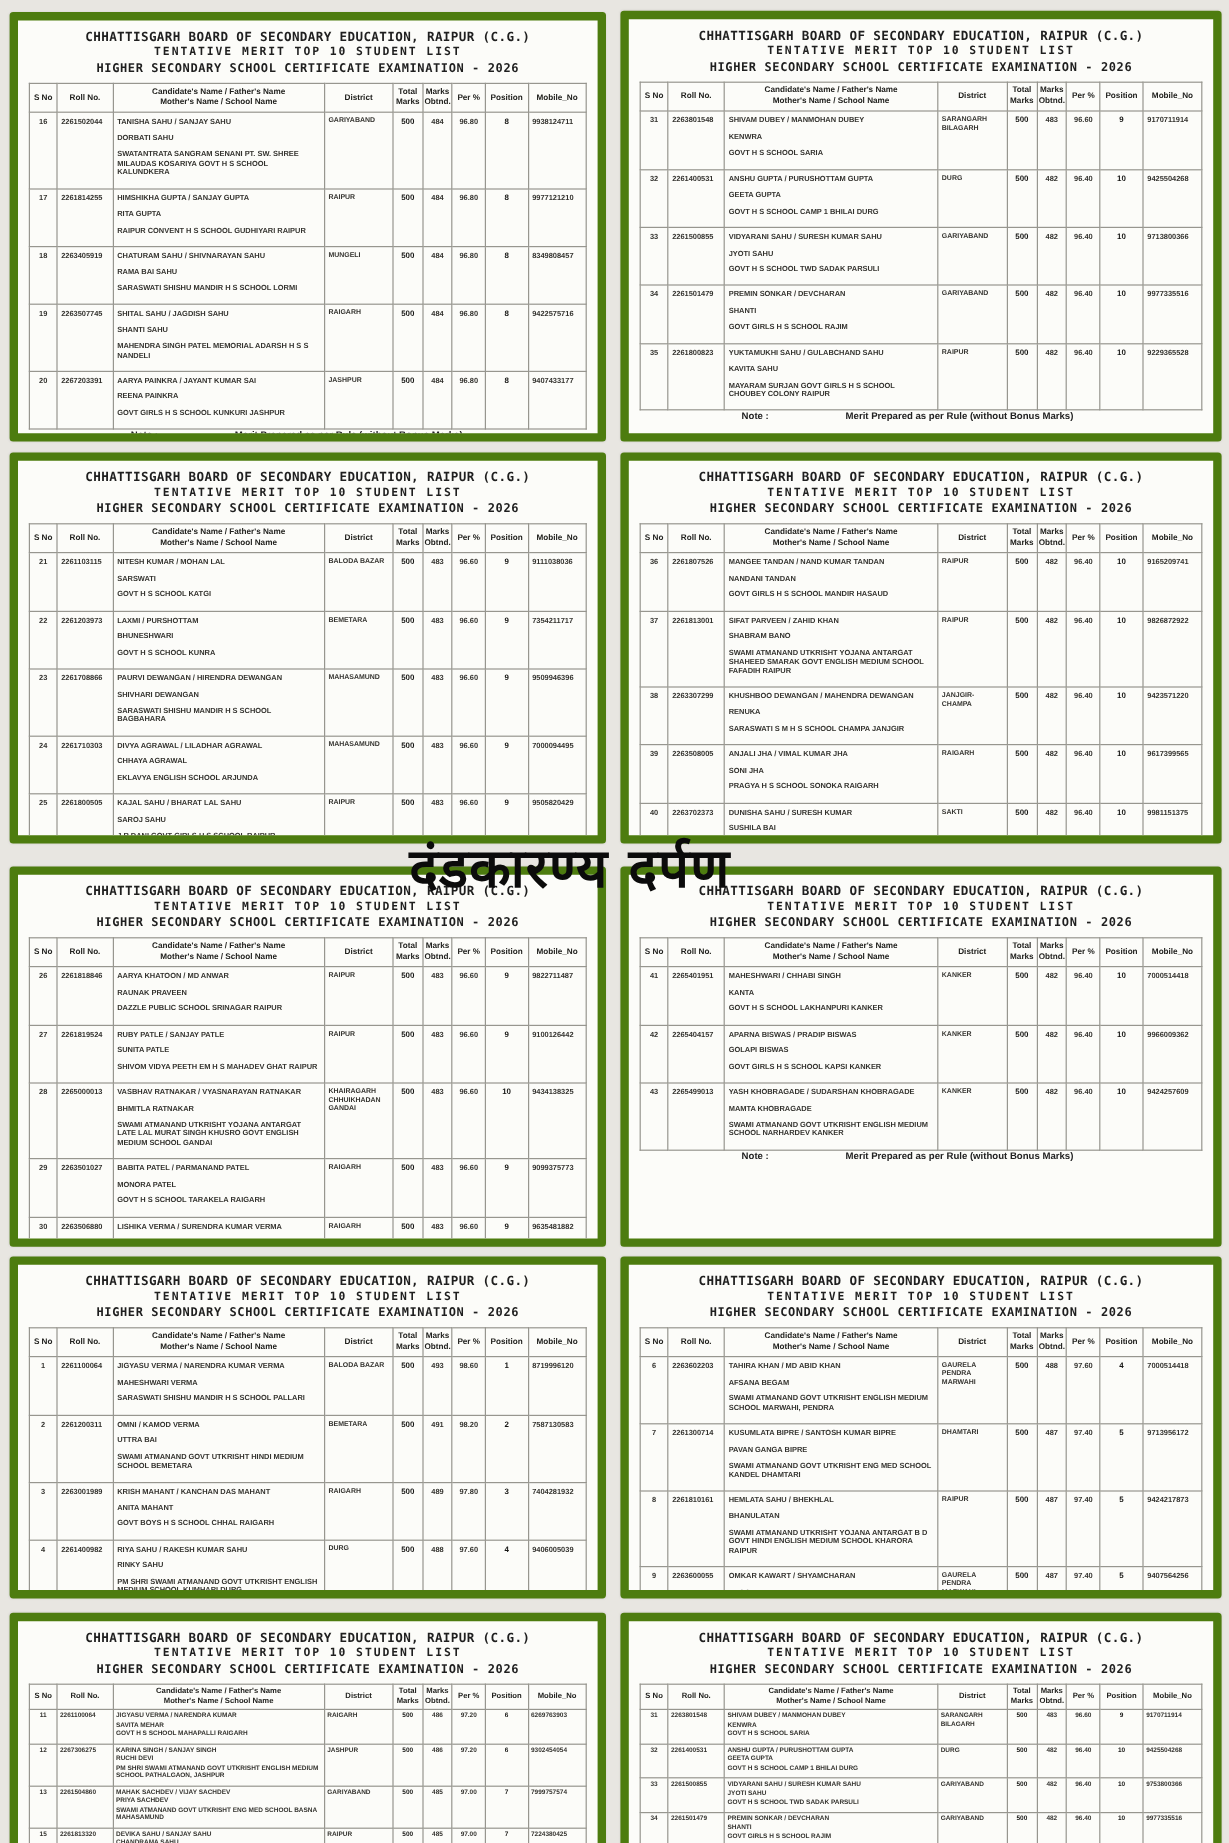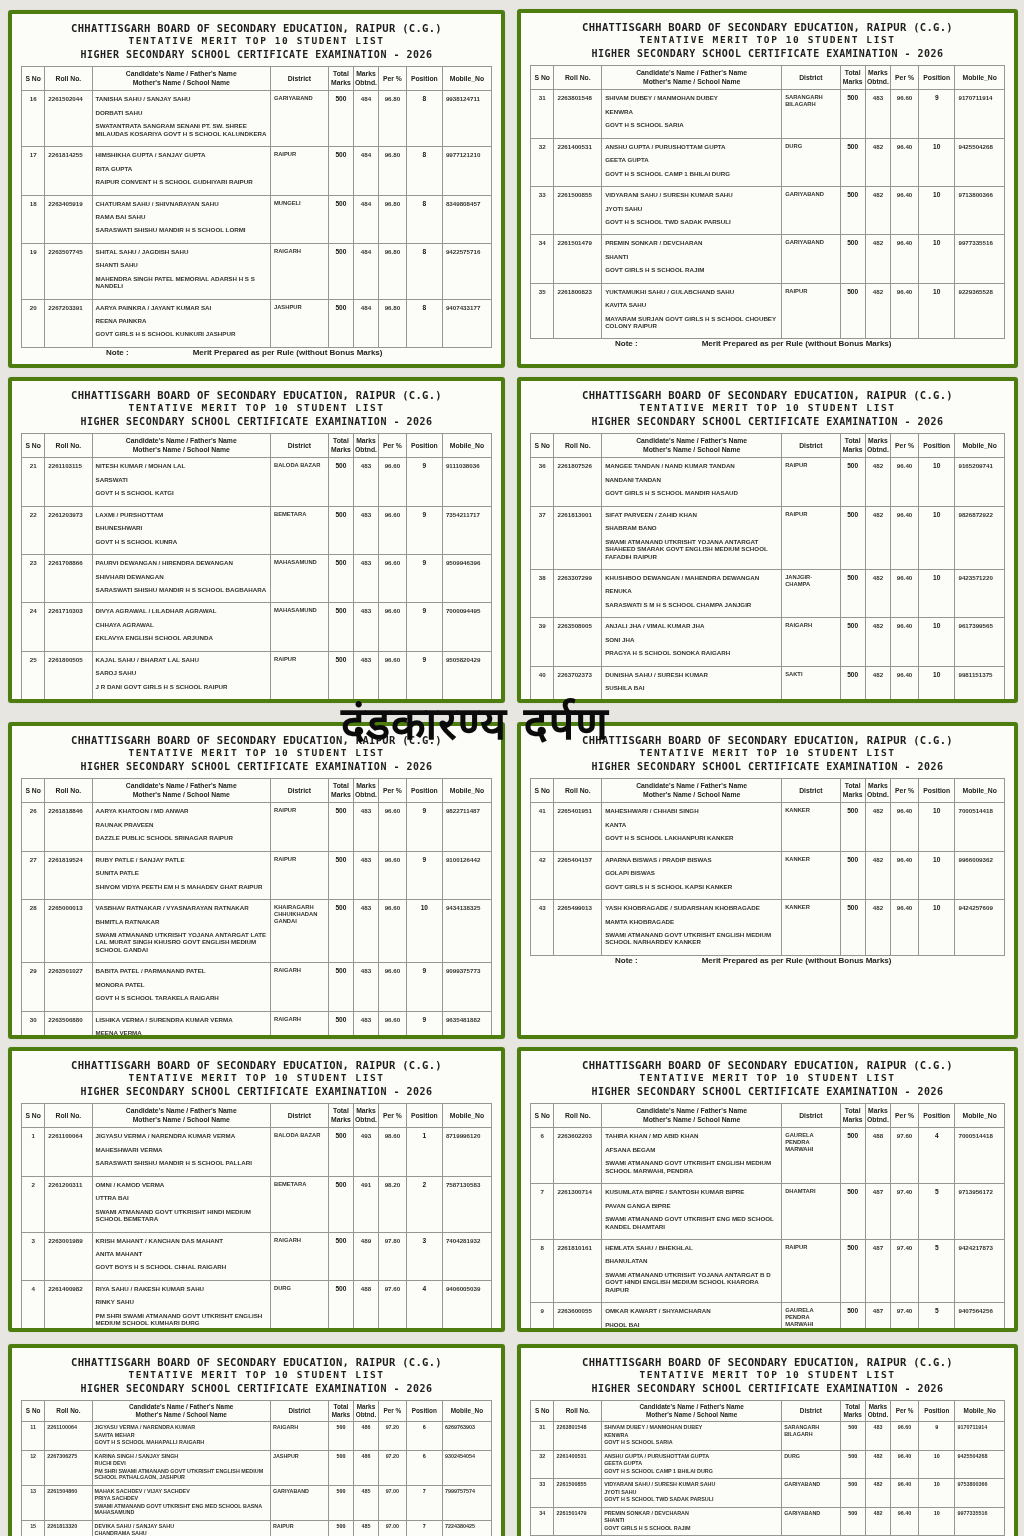--- a/index.html
+++ b/index.html
@@ -3,21 +3,21 @@
 <meta charset="utf-8">
 <style>
   html,body{margin:0;padding:0;}
   body{
     width:1024px;height:1536px;position:relative;overflow:hidden;
     background:#e8e6e1;
     font-family:"Liberation Sans",sans-serif;
   }
   .panel{
     position:absolute;box-sizing:border-box;overflow:hidden;
-    background:#fcfcf9;border:4px solid #4d7c0f;border-radius:3px;
+    background:#fcfcf9;border:7px solid #4d7c0f;border-radius:3px;
     padding:7px 9px 0 9px;
     box-shadow:0 0 2px rgba(0,0,0,.08);
   }
   .p-head{text-align:center;color:#1f1f1f;font-family:"DejaVu Sans Mono",monospace;font-weight:bold;line-height:1.35;}
   .p-head .h1{font-size:10.5px;letter-spacing:.3px;}
   .p-head .h2{font-size:9.5px;letter-spacing:1.6px;}
   .p-head .h3{font-size:10px;letter-spacing:.5px;}
   table.grid{width:100%;border-collapse:collapse;table-layout:fixed;margin-top:5px;}
   .grid th,.grid td{border:1px solid #97968f;vertical-align:top;color:#34332f;}
   .grid th{font-size:6.8px;font-weight:bold;text-align:center;vertical-align:middle;padding:3px 1px;line-height:1.25;color:#22221f;}

